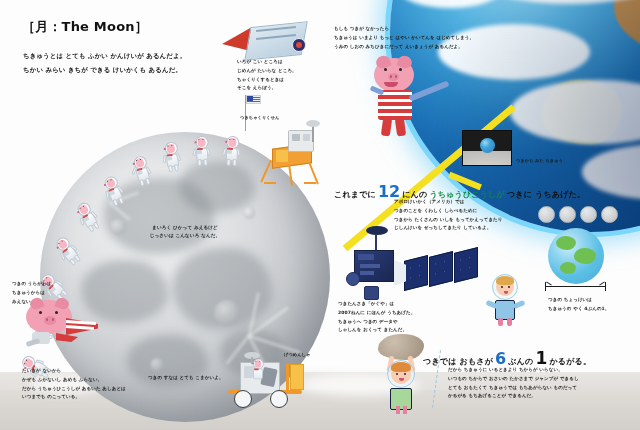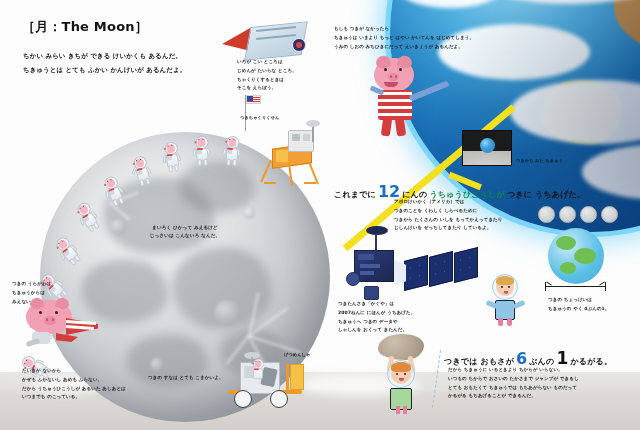--- a/index.html
+++ b/index.html
@@ -190,22 +190,22 @@
     <div class="moon-caption">
       <div>まいろく ひかって みえるけど</div>
       <div>じっさいは こんないろ なんだ。</div>
     </div>
   </div>
 
   <div class="title-row">
     <span class="title-sub">［月：The Moon］</span>
   </div>
   <div class="intro">
+    <div>ちきゅうとは とても ふかい かんけいが あるんだよ。</div>
     <div>ちかい みらい きちが できる けいかくも あるんだ。</div>
-    <div>ちきゅうとは とても ふかい かんけいが あるんだよ。</div>
   </div>
 
   <div class="rocket-shuttle" style="left:222px;top:22px;width:100px;height:48px;">
     <div style="position:absolute;left:0;top:8px;width:0;height:0;border-left:0;border-top:12px solid transparent;border-bottom:12px solid transparent;border-right:30px solid #cf3a2a;transform:rotate(-8deg);"></div>
     <div style="position:absolute;left:26px;top:2px;width:56px;height:34px;background:linear-gradient(160deg,#dfeaf2,#b9cede);transform:skewX(-16deg) rotate(-6deg);border:1px solid #9db4c6;box-sizing:border-box;"></div>
     <div style="position:absolute;left:34px;top:6px;width:40px;height:2px;background:#8fa8bb;transform:rotate(-6deg);"></div>
     <div style="position:absolute;left:34px;top:14px;width:40px;height:2px;background:#8fa8bb;transform:rotate(-6deg);"></div>
     <div style="position:absolute;left:70px;top:16px;width:14px;height:14px;border-radius:50%;background:#2d2f6e;border:1.5px solid #e8edf1;box-sizing:border-box;"></div>
     <div style="position:absolute;left:74px;top:20px;width:6px;height:6px;border-radius:50%;background:#d94a3a;"></div>
   </div>
@@ -557,21 +557,21 @@
     <div class="kface" style="left:13px;top:10px;width:20px;height:20px;"></div>
     <div class="khair" style="left:13px;top:8px;width:20px;height:10px;background:#e08a3c;"></div>
     <div style="position:absolute;left:18px;top:19px;width:2.4px;height:2.4px;border-radius:50%;background:#2c2320;"></div>
     <div style="position:absolute;left:26px;top:19px;width:2.4px;height:2.4px;border-radius:50%;background:#2c2320;"></div>
     <div style="position:absolute;left:21px;top:24px;width:5px;height:3px;border-radius:0 0 5px 5px;background:#c9576c;"></div>
     <div class="kbody" style="left:12px;top:34px;width:22px;height:22px;background:#a8d79c;"></div>
     <div style="position:absolute;left:18px;top:52px;width:4px;height:8px;background:#e87fa0;"></div>
     <div style="position:absolute;left:25px;top:52px;width:4px;height:8px;background:#e87fa0;"></div>
   </div>
 
-  <div class="headline" style="left:444px;top:352px;">
+  <div class="headline" style="left:423px;top:352px;">
     <span>つきでは おもさが</span>
     <span class="bignum">6</span>
     <span>ぶんの</span>
     <span class="bignum-dark">1</span>
     <span>かるがる。</span>
   </div>
   <div class="note" style="left:448px;top:366px;">
     <div>だから ちきゅうに いるときより ちからが いらない。</div>
     <div>いつもの ちからで おさいの たかさまで ジャンプが できるし</div>
     <div>とても おもたくて ちきゅうでは もちあがらない ものだって</div>

